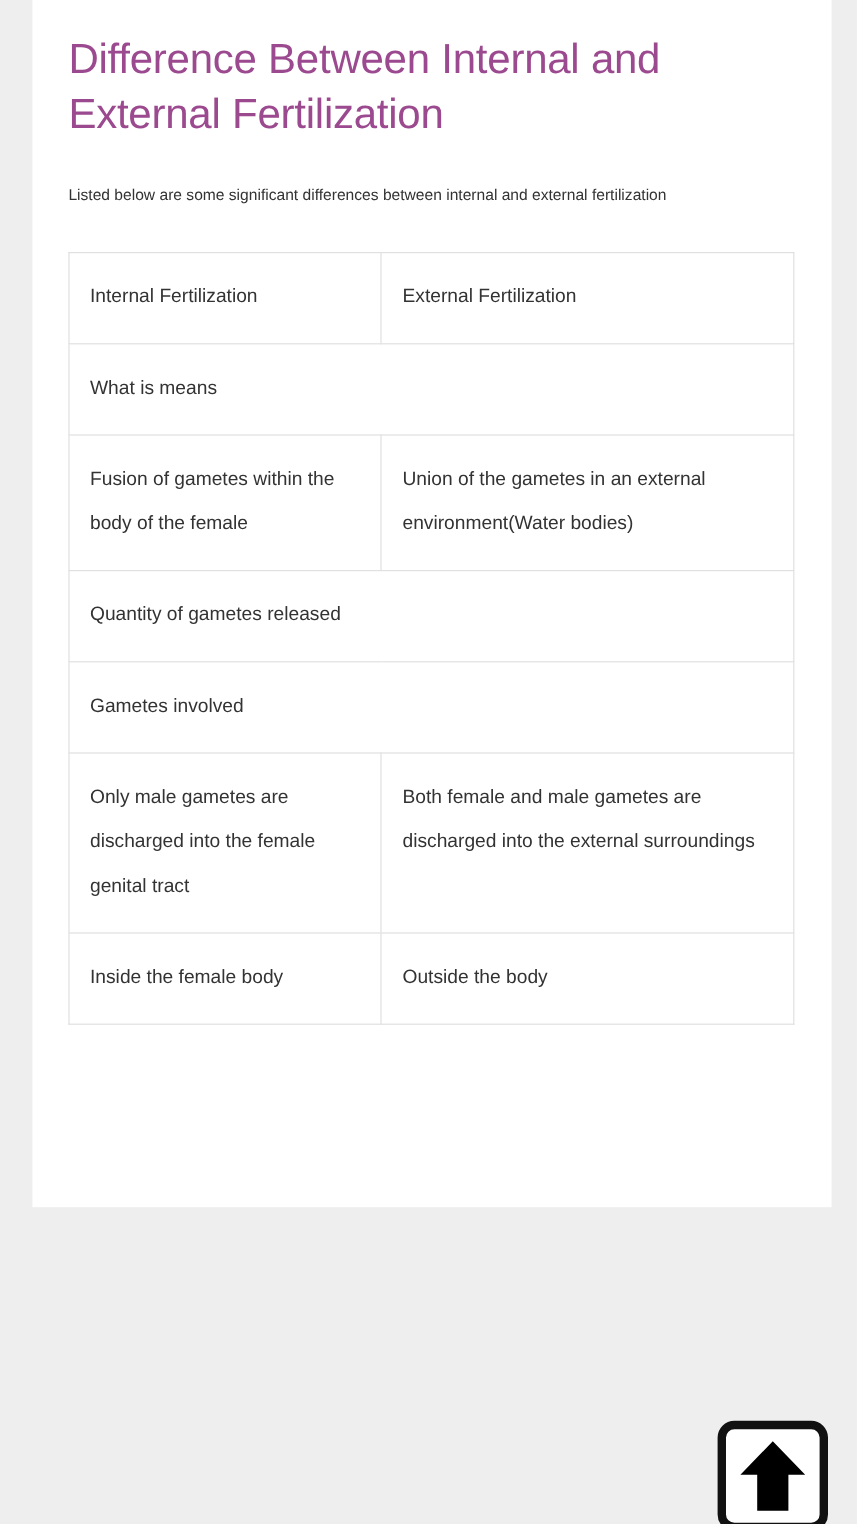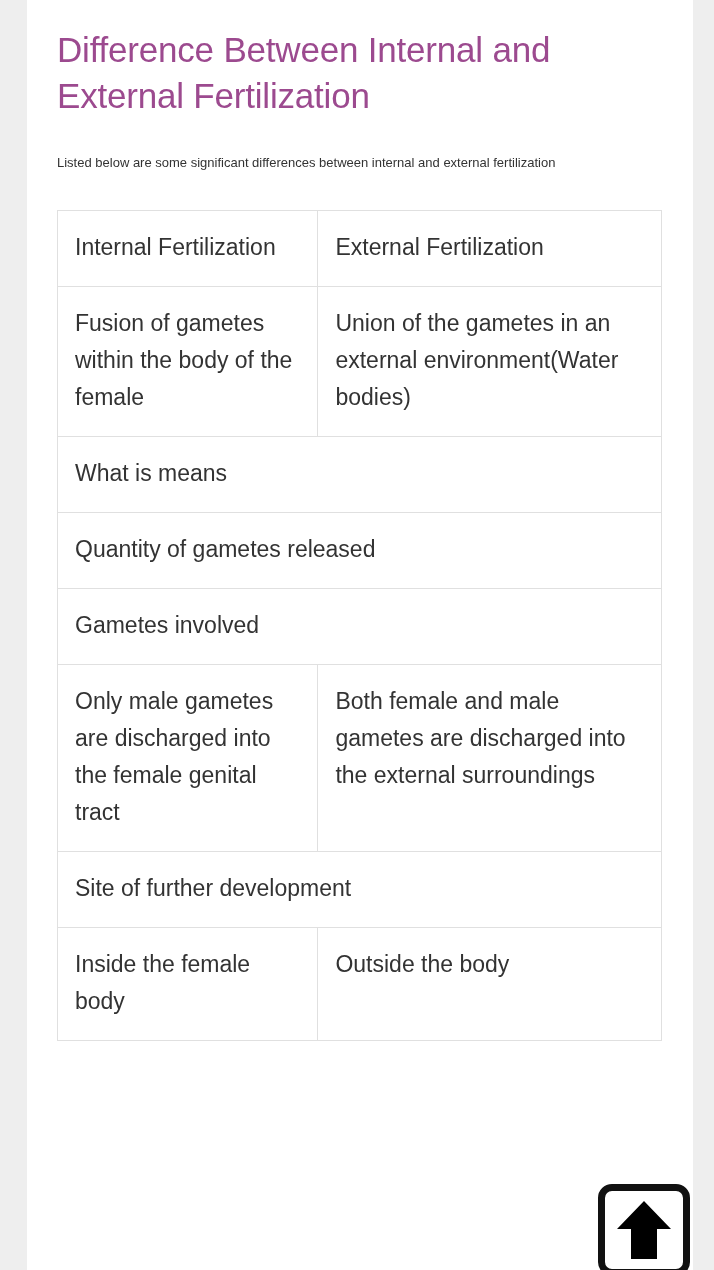--- a/index.html
+++ b/index.html
@@ -12,21 +12,21 @@
     height: 1270px;
     overflow: hidden;
     font-family: "Liberation Sans", sans-serif;
     position: relative;
   }
   .page {
     position: absolute;
     left: 27px;
     top: 0;
     width: 666px;
-    height: 1270px;
+    height: 1006px;
     background: #ffffff;
     overflow: hidden;
   }
   .content {
     padding: 0 30px 0 30px;
   }
   .article-title {
     margin: 0;
     padding-top: 27px;
     font-size: 35px;
@@ -45,21 +45,21 @@
   .diff-table {
     margin-top: 29px;
     width: 605px;
     border-collapse: collapse;
     table-layout: fixed;
   }
   .diff-table td, .diff-table th {
     border: 1px solid #e0e0e0;
     vertical-align: top;
     padding: 18px 17px 20px 17px;
-    font-size: 23px;
+    font-size: 16px;
     line-height: 37px;
     color: #333333;
     font-weight: 400;
     text-align: left;
   }
   .col-left  { width: 260px; }
   .col-right { width: 343px; }
 
   .head-cell {
     text-align: center;
@@ -150,42 +150,39 @@
         <col class="col-left">
         <col class="col-right">
       </colgroup>
       <tbody>
         <tr>
           <th class="head-cell">Internal Fertilization</th>
           <th class="head-cell right">External Fertilization</th>
         </tr>
 
         <tr>
+          <td class="section-cell" colspan="2">What is means</td>
+        </tr>
+        <tr>
           <td class="body-cell">Fusion of gametes within the body of the female</td>
           <td class="body-cell">Union of the gametes in an external environment(Water bodies)</td>
         </tr>
-        <tr>
-          <td class="section-cell" colspan="2">What is means</td>
-        </tr>
 
         <tr>
           <td class="section-cell" colspan="2">Quantity of gametes released</td>
         </tr>
 
         <tr>
           <td class="section-cell" colspan="2">Gametes involved</td>
         </tr>
         <tr>
           <td class="body-cell">Only male gametes are discharged into the female genital tract</td>
           <td class="body-cell">Both female and male gametes are discharged into the external surroundings</td>
         </tr>
 
-        <tr>
-          <td class="section-cell" colspan="2">Site of further development</td>
-        </tr>
         <tr>
           <td class="body-cell">Inside the female body</td>
           <td class="body-cell">Outside the body</td>
         </tr>
       </tbody>
     </table>
   </div>
 </div>
 
 <div class="avatar-bubble">

